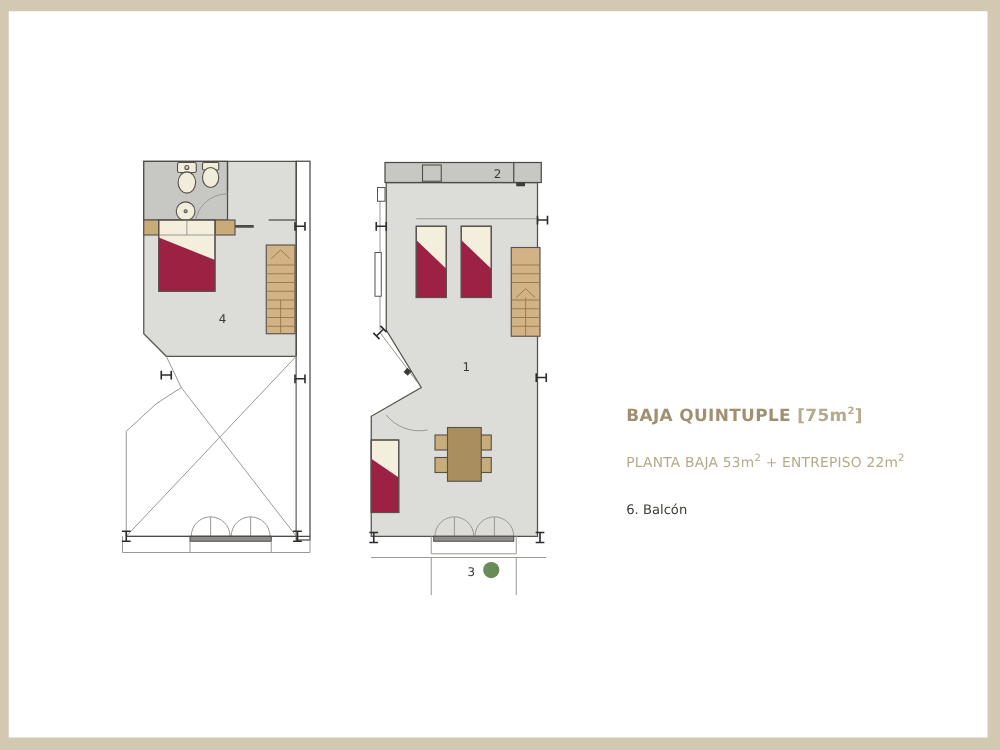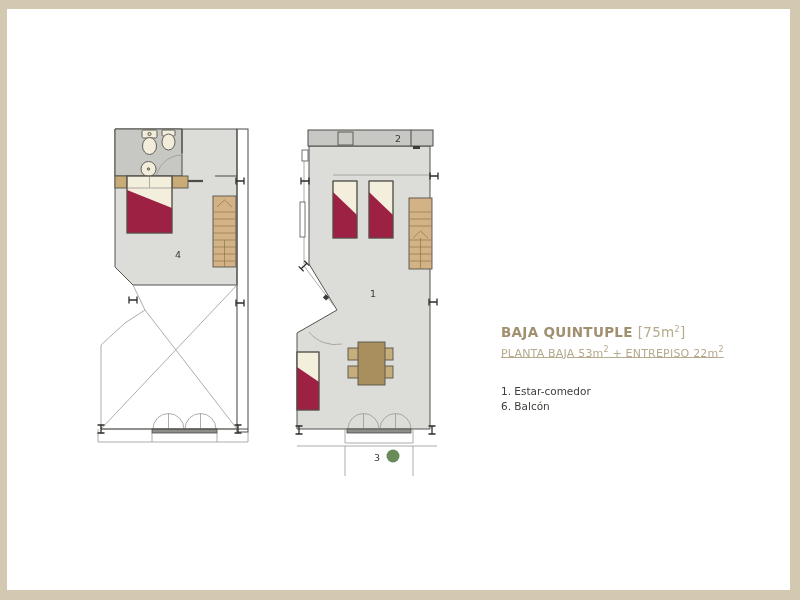--- a/index.html
+++ b/index.html
@@ -32,26 +32,25 @@
   .plant{fill:var(--plantGreen);stroke:none;}
   .ibeam{stroke:#2e2d2b;stroke-width:1.3;fill:none;}
   .plabel{font-size:9.5px;fill:#3a3935;text-anchor:middle;}
 
   
   .titleblock{position:absolute;left:501px;top:321px;width:250px;}
   .titleblock h1{
     margin:0;font-size:13.5px;line-height:16px;letter-spacing:.3px;
     color:var(--titleBrown);font-weight:bold;white-space:nowrap;
   }
-  .t-area{color:var(--titleLight);font-weight:normal;}
+  .t-area{color:var(--titleLight);font-weight:bold;}
   .titleblock sup{font-size:8px;}
   .subtitle{
-    margin-top:5px;font-size:11px;letter-spacing:.2px;white-space:nowrap;
+    margin-top:21px;font-size:11px;letter-spacing:.2px;white-space:nowrap;
     color:var(--titleLight);
-    text-decoration:underline;
   }
   ul.legend{
     list-style:none;margin:27px 0 0 0;padding:0;
     font-size:10.5px;color:var(--textDark);
   }
   ul.legend li{margin:0 0 4.5px 0;line-height:10.5px;}
 </style>
 </head>
 <body>
 
@@ -211,16 +210,15 @@
     <text class="plabel" x="377" y="461">3</text>
   </g>
 </svg>
 
 <div class="titleblock">
   <h1><span>BAJA QUINTUPLE</span>
     <span class="t-area"><span>[75m</span><sup>2</sup><span>]</span></span>
   </h1>
   <div class="subtitle"><span>PLANTA BAJA 53m</span><sup>2</sup><span> + ENTREPISO 22m</span><sup>2</sup></div>
   <ul class="legend">
-    <li>1. Estar-comedor</li>
     <li>6. Balcón</li>
   </ul>
 </div>
 
 </body></html>

